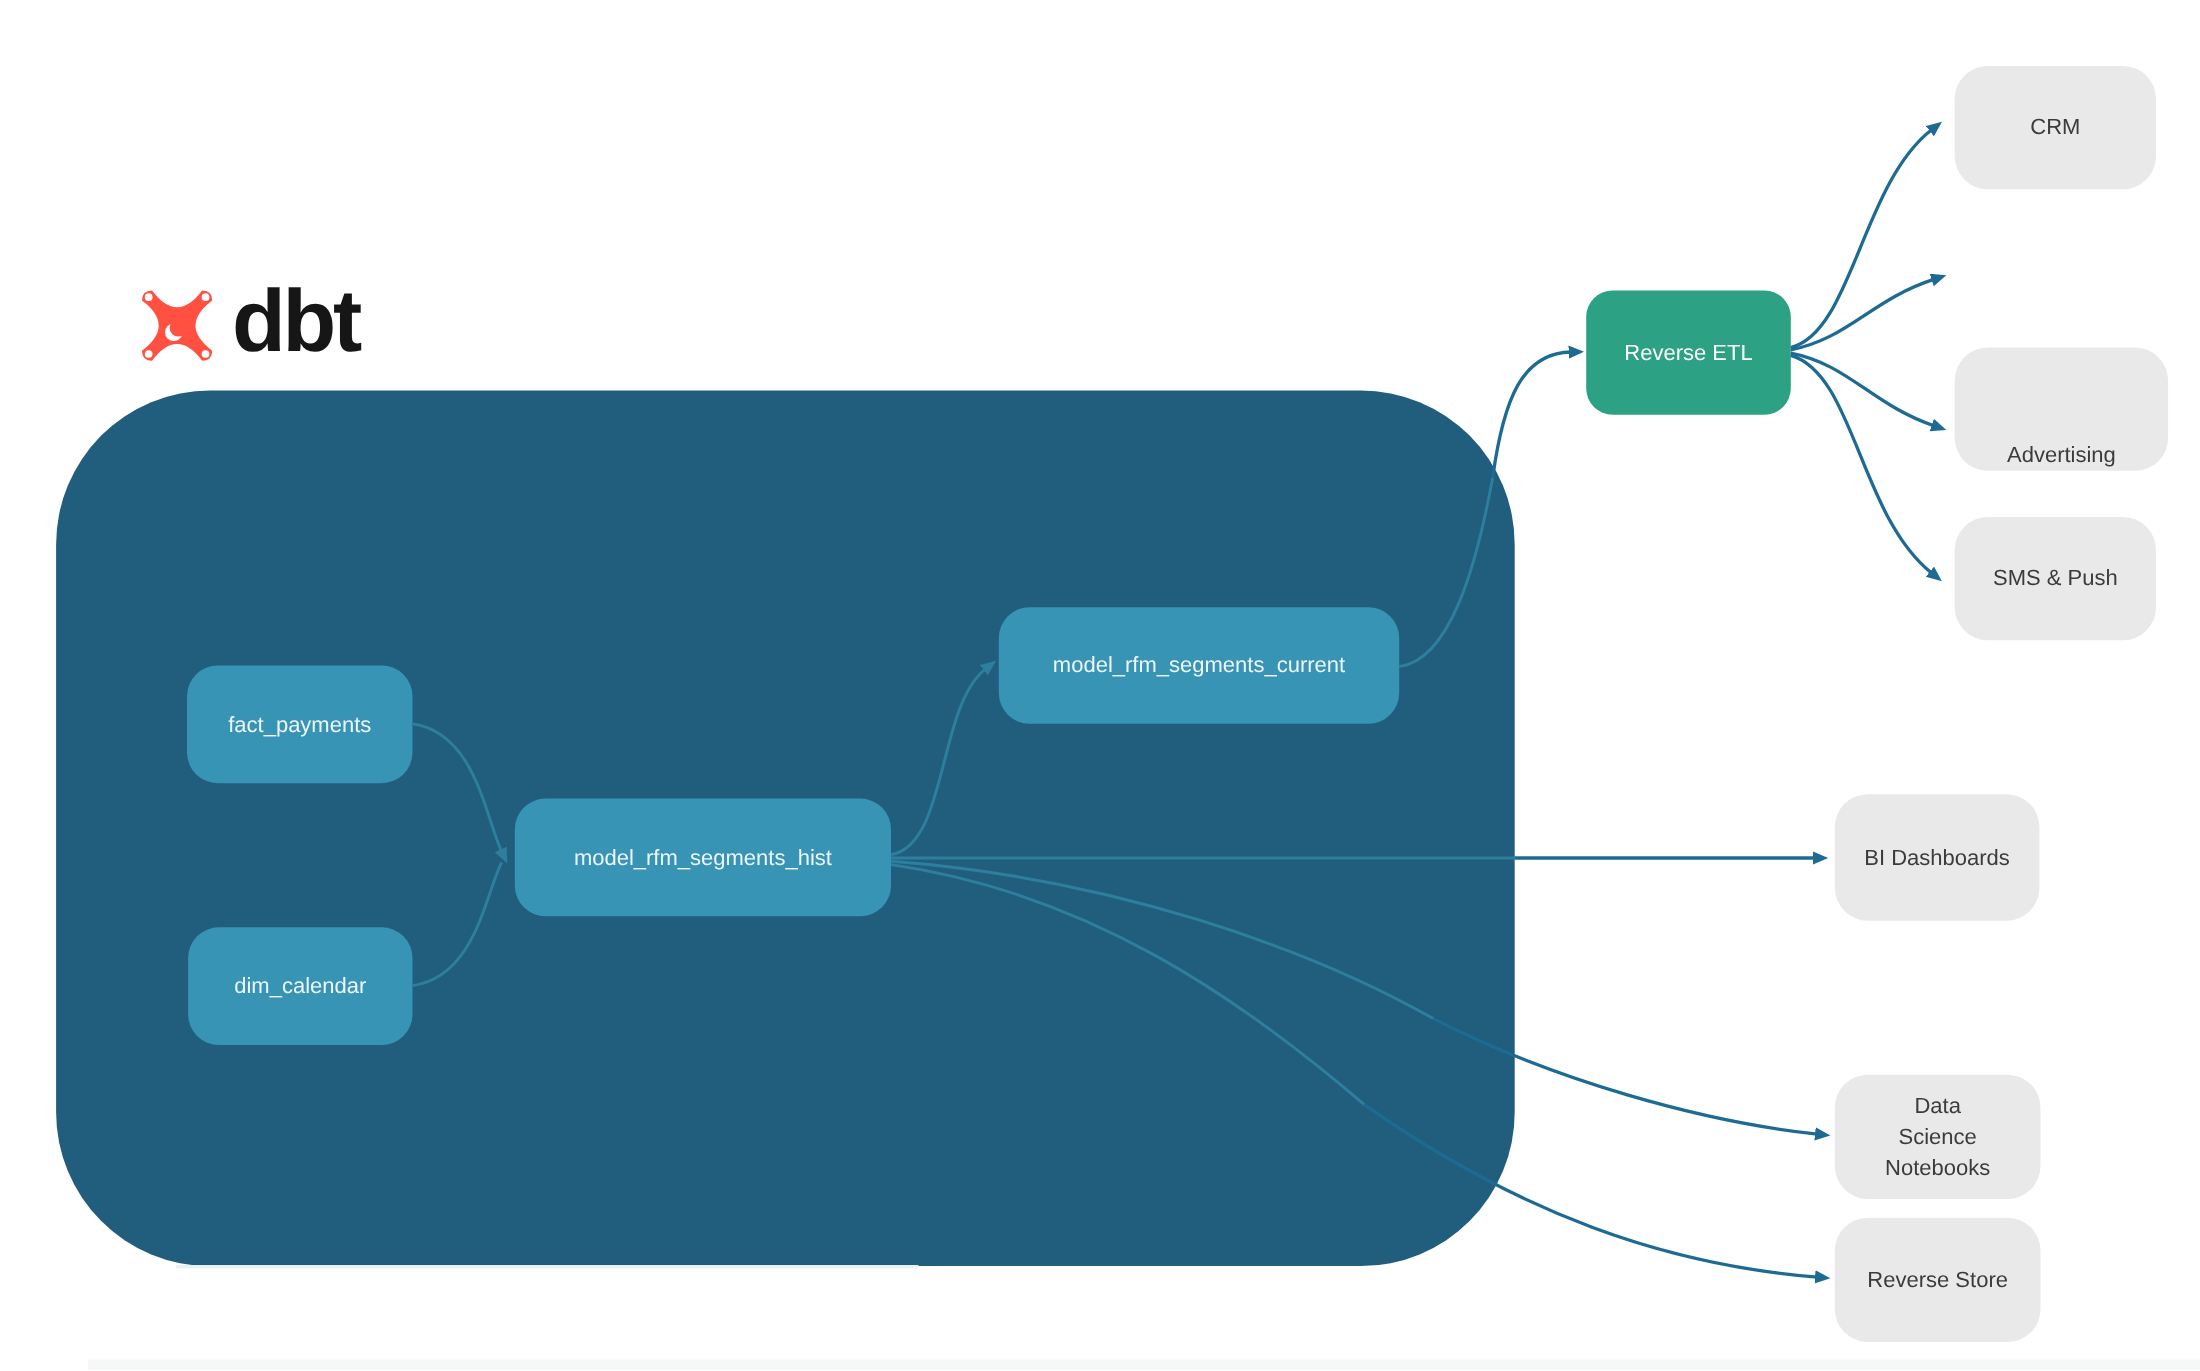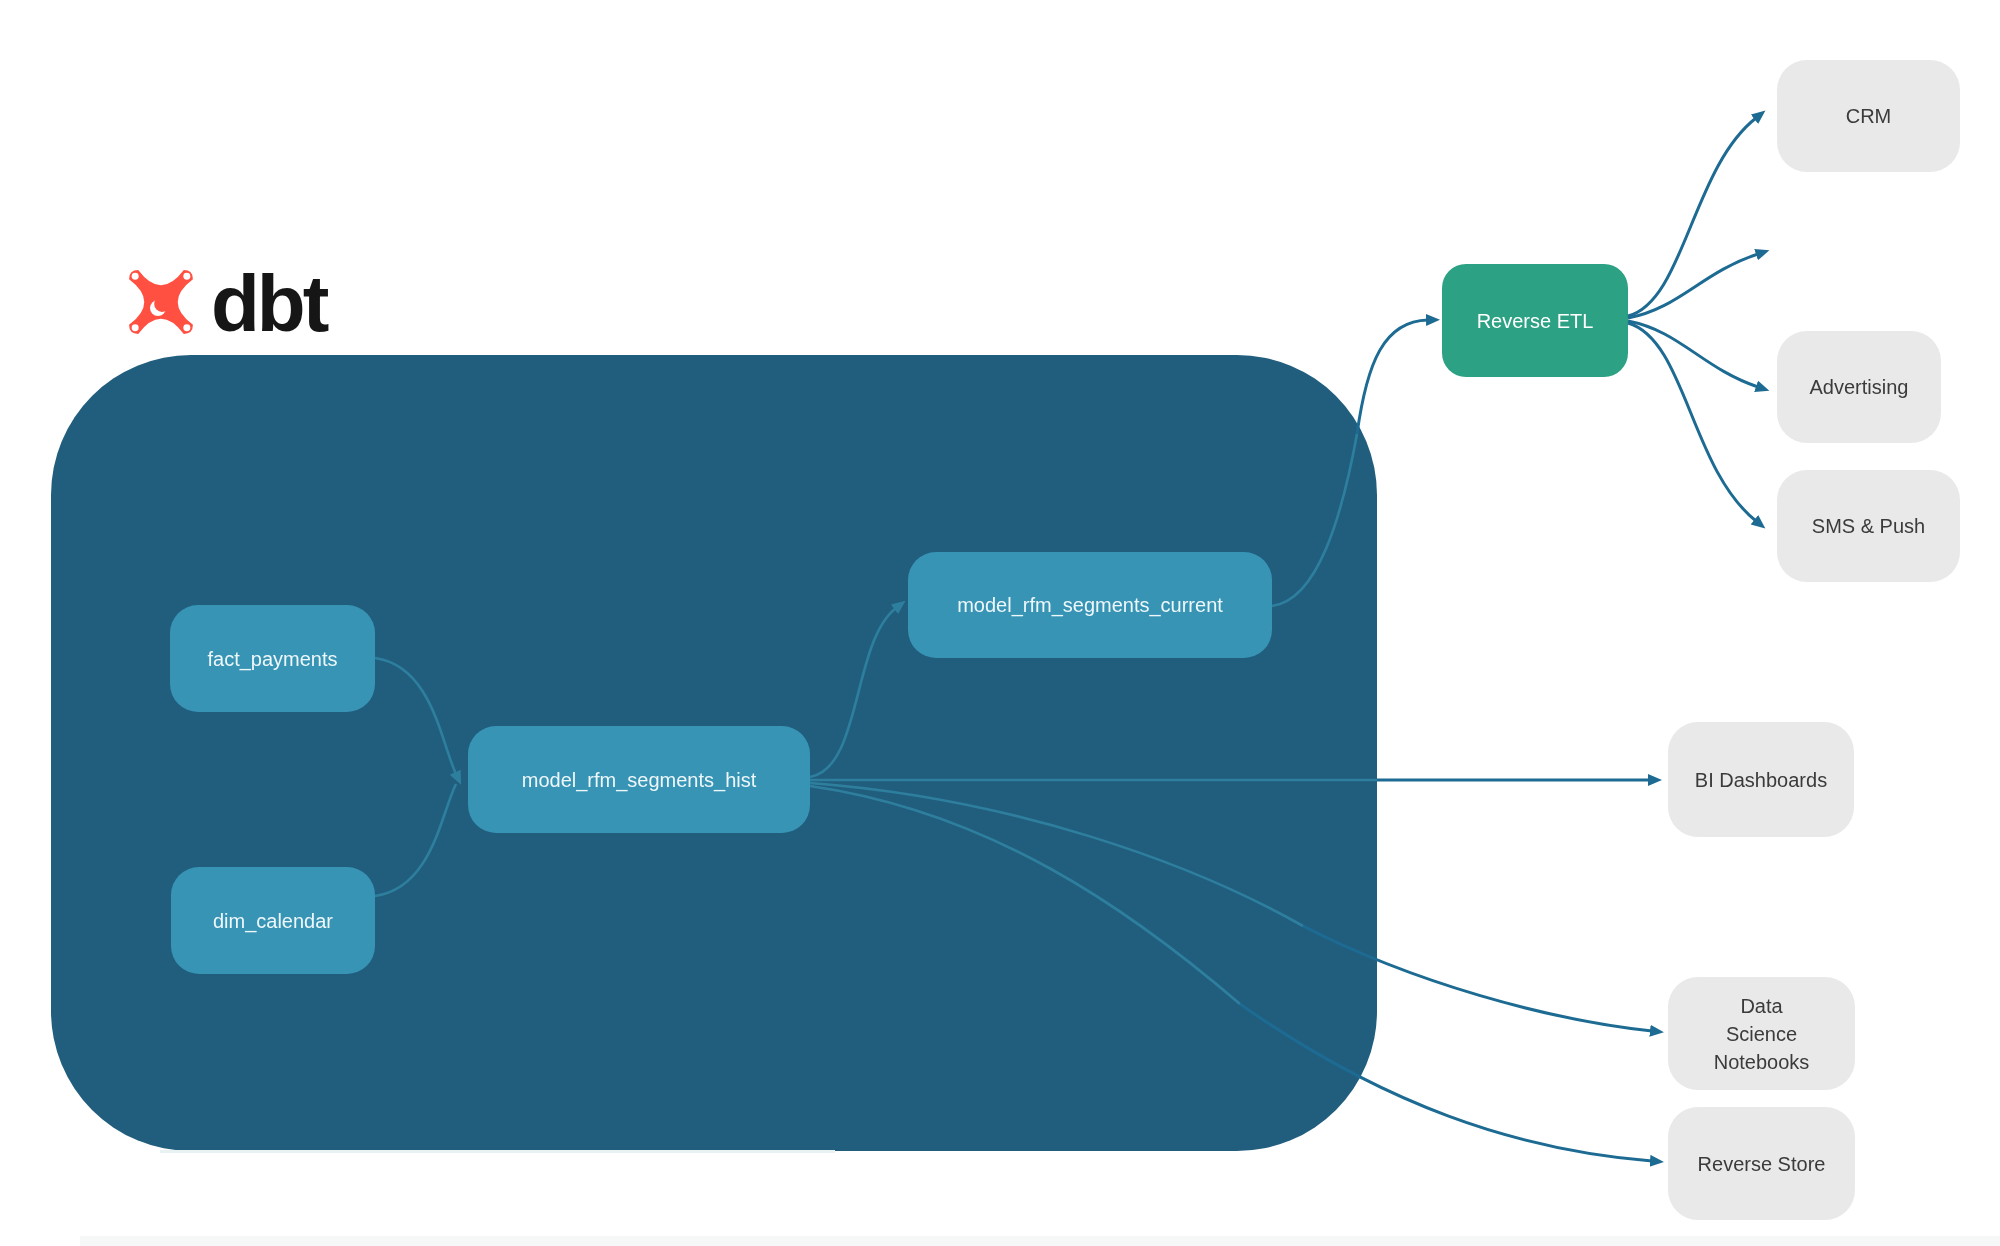--- a/index.html
+++ b/index.html
@@ -5,21 +5,21 @@
   html,body { margin:0; padding:0; background:#ffffff; }
   #canvas {
     position:relative; width:2000px; height:1246px; overflow:hidden;
     background:#ffffff;
     font-family:"Liberation Sans", sans-serif;
   }
   
   .logo { position:absolute; left:123px; top:256px; display:flex; align-items:center; gap:12px; }
   .logo-text {
     font-size:80px; font-weight:bold; letter-spacing:-3px; line-height:1;
-    color:var(--logo-text); transform:translateY(-4px);margin-top:12px;
+    color:var(--logo-text); transform:translateY(-4px);
   }
   
   .warehouse {
     position:absolute; left:51px; top:355px; width:1326px; height:796px;
     border-radius:140px; background:var(--container-bg);
   }
   
   .node {
     position:absolute; display:flex; align-items:center; justify-content:center;
     text-align:center; font-size:20px; line-height:1.4; box-sizing:border-box; padding:0 14px;
@@ -53,38 +53,38 @@
       <circle cx="51.5" cy="52.5" r="10.5" fill="#ff5042"></circle>
     </svg>
     <div class="logo-text">dbt</div>
   </div>
 
   <div class="warehouse"></div>
 
   <div class="node teal" style="left:170px; top:605px; width:205px; height:107px;">
     <span>fact_payments</span>
   </div>
-  <div class="node teal" style="left:171px; top:843px; width:204px; height:107px;margin-top:24px;">
+  <div class="node teal" style="left:171px; top:843px; width:204px; height:107px;">
     <span>dim_calendar</span>
   </div>
   <div class="node teal" style="left:468px; top:726px; width:342px; height:107px;">
     <span>model_rfm_segments_hist</span>
   </div>
   <div class="node teal" style="left:908px; top:552px; width:364px; height:106px;">
     <span>model_rfm_segments_current</span>
   </div>
 
   <div class="node green" style="left:1442px; top:264px; width:186px; height:113px;">
     <span>Reverse ETL</span>
   </div>
 
   <div class="node gray" style="left:1777px; top:60px; width:183px; height:112px;">
     <span>CRM</span>
   </div>
-  <div class="node gray" style="left:1777px; top:331px; width:164px; height:112px;">
+  <div class="node gray" style="left:1777px; top:316px; width:194px; height:112px;align-items:flex-end;">
     <span>Advertising</span>
   </div>
   <div class="node gray" style="left:1777px; top:470px; width:183px; height:112px;">
     <span>SMS &amp; Push</span>
   </div>
 
   <div class="node gray" style="left:1668px; top:722px; width:186px; height:115px;">
     <span>BI Dashboards</span>
   </div>
   <div class="node gray" style="left:1668px; top:977px; width:187px; height:113px; padding:0 40px;">

